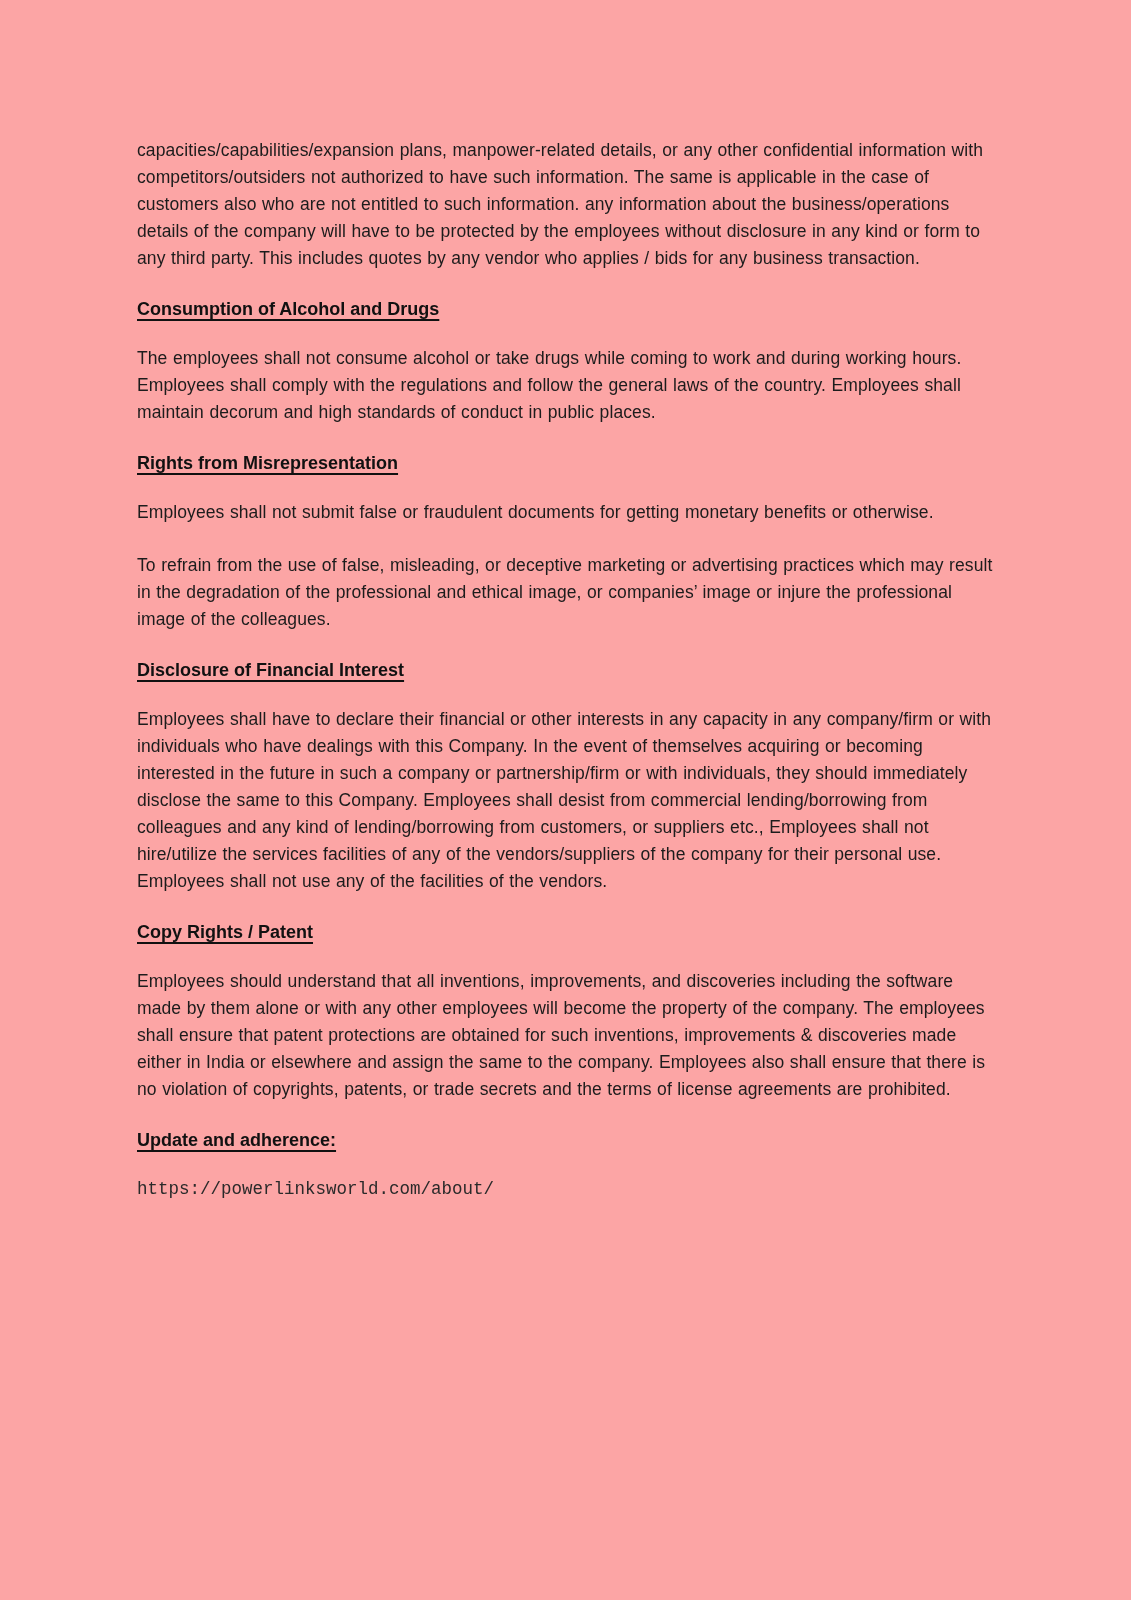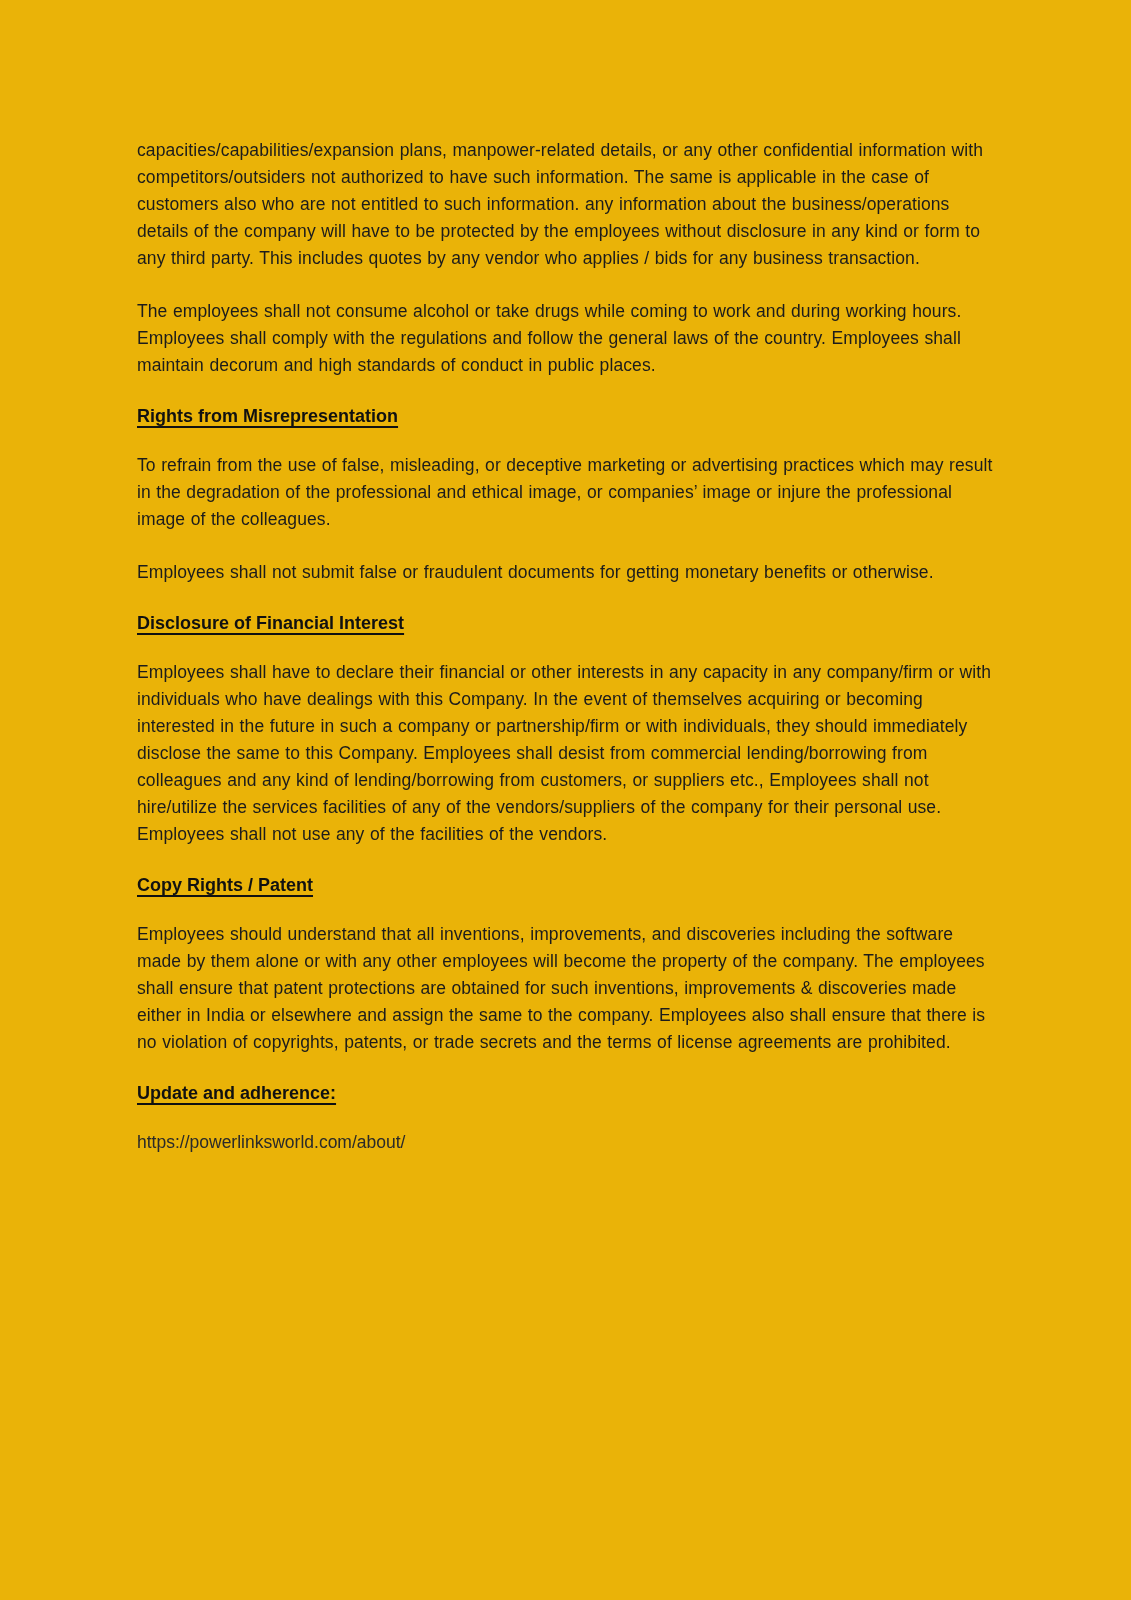--- a/index.html
+++ b/index.html
@@ -5,21 +5,21 @@
   html, body {
     margin: 0;
     padding: 0;
     background: #ffffff;
   }
   .page {
     position: relative;
     width: 1131px;
     min-height: 1600px;
     margin: 0 auto;
-    background: #eab308;
+    background: #fca5a5;
     box-sizing: border-box;
     padding: 137px 134px 60px 137px;
     font-family: "Liberation Sans", "DejaVu Sans", sans-serif;
     color: #1c1c1c;
   }
   .para {
     font-size: 17.5px;
     line-height: 1.54;
     margin: 0 0 26px 0;
     letter-spacing: 0.1px;
@@ -33,35 +33,37 @@
     color: #111111;
     text-decoration: underline;
     text-decoration-thickness: 1.5px;
     text-underline-offset: 4px;
   }
   .url-line {
     font-size: 17.5px;
     line-height: 1.54;
     margin: 6px 0 0 0;
     color: #2a2a2a;
+    font-family: Liberation Mono, monospace;
   }
 </style>
 </head>
 <body>
 
 <div class="page">
 
   <p class="para">capacities/capabilities/expansion plans, manpower-related details, or any other confidential information with competitors/outsiders not authorized to have such information. The same is applicable in the case of customers also who are not entitled to such information. any information about the business/operations details of the company will have to be protected by the employees without disclosure in any kind or form to any third party.  This includes quotes by any vendor who applies / bids for any business transaction.</p>
 
 
+  <h2 class="heading">Consumption of Alcohol and Drugs</h2>
   <p class="para">The employees shall not consume alcohol or take drugs while coming to work and during working hours. Employees shall comply with the regulations and follow the general laws of the country. Employees shall maintain decorum and high standards of conduct in public places.</p>
 
   <h2 class="heading">Rights from Misrepresentation</h2>
+  <p class="para">Employees shall not submit false or fraudulent documents for getting monetary benefits or otherwise.</p>
   <p class="para">To refrain from the use of false, misleading, or deceptive marketing or advertising practices which may result in the degradation of the professional and ethical image, or companies’ image or injure the professional image of the colleagues.</p>
-  <p class="para">Employees shall not submit false or fraudulent documents for getting monetary benefits or otherwise.</p>
 
   <h2 class="heading">Disclosure of Financial Interest</h2>
   <p class="para">Employees shall have to declare their financial or other interests in any capacity in any company/firm or with individuals who have dealings with this Company. In the event of themselves acquiring or becoming interested in the future in such a company or partnership/firm or with individuals, they should immediately disclose the same to this Company. Employees shall desist from commercial lending/borrowing from colleagues and any kind of lending/borrowing from customers, or suppliers etc., Employees shall not hire/utilize the services facilities of any of the vendors/suppliers of the company for their personal use.  Employees shall not use any of the facilities of the vendors.</p>
 
   <h2 class="heading">Copy Rights / Patent</h2>
   <p class="para">Employees should understand that all inventions, improvements, and discoveries including the software made by them alone or with any other employees will become the property of the company. The employees shall ensure that patent protections are obtained for such inventions, improvements &amp; discoveries made either in India or elsewhere and assign the same to the company. Employees also shall ensure that there is no violation of copyrights, patents, or trade secrets and the terms of license agreements are prohibited.</p>
 
   <h2 class="heading">Update and adherence:</h2>
 
   <p class="url-line">https://powerlinksworld.com/about/</p>

